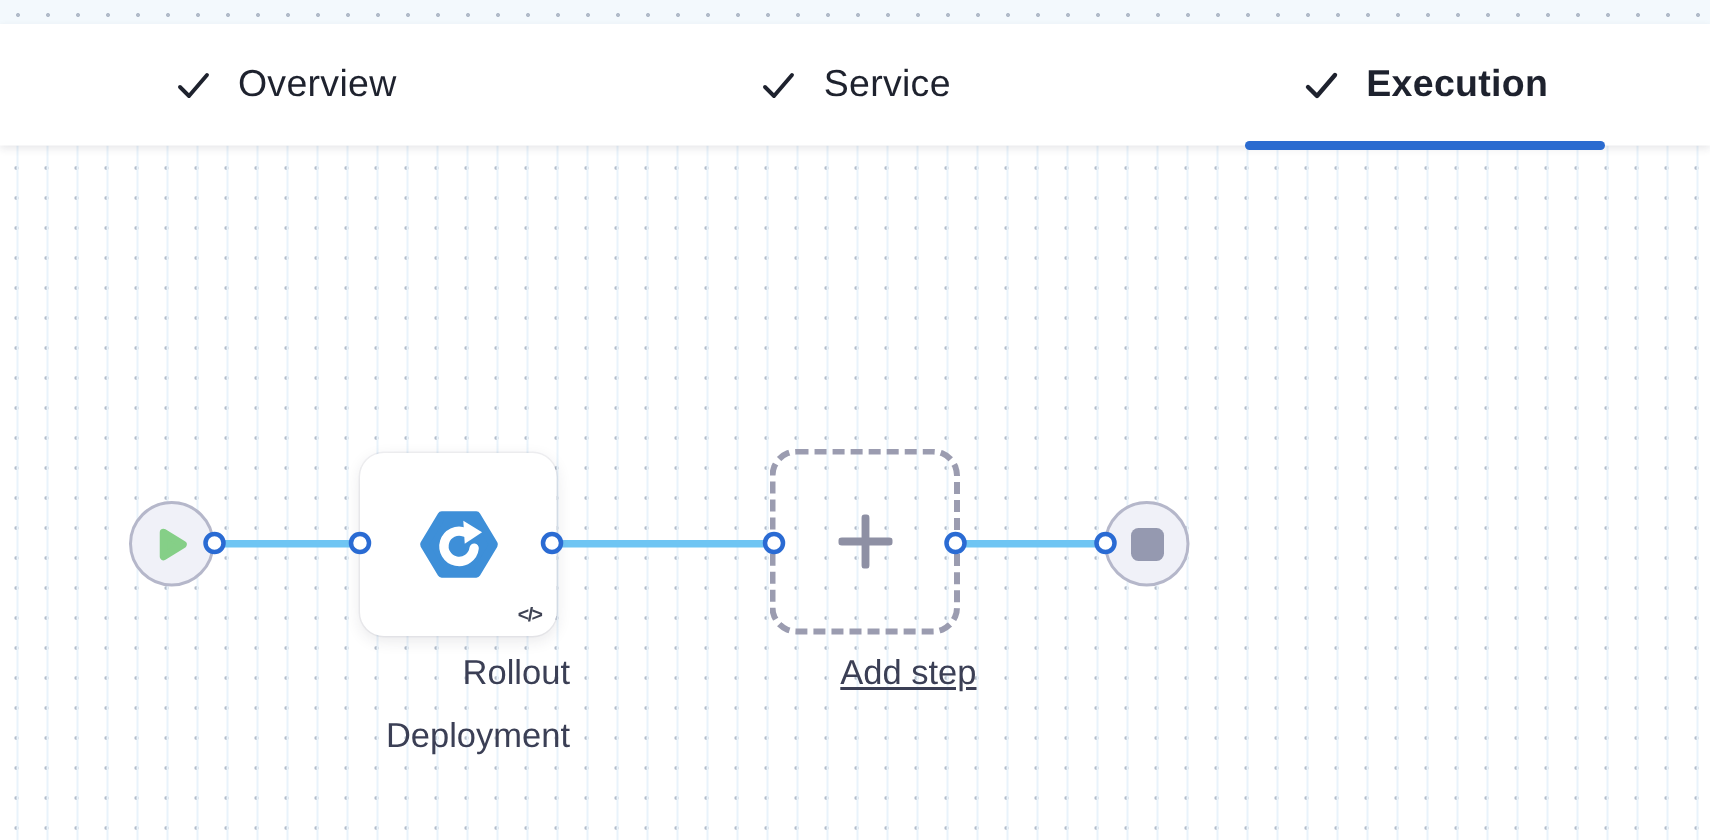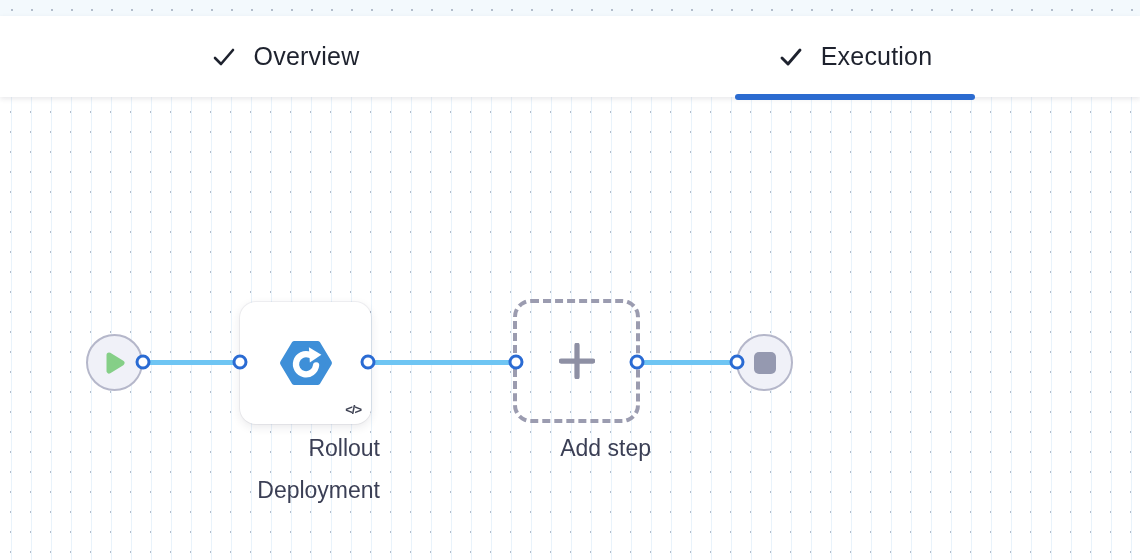--- a/index.html
+++ b/index.html
@@ -24,21 +24,21 @@
     position: absolute; top: 16px; left: 0; right: 0; height: 81px;
     background: #ffffff; display: flex; z-index: 5;
     box-shadow: 0 2px 5px rgba(40,41,61,0.10);
   }
   .tab {
     flex: 1; display: flex; align-items: center; justify-content: center;
     gap: 17px; position: relative; cursor: pointer; user-select: none;
   }
   .check-icon { width: 26px; height: 26px; flex: 0 0 auto; }
   .tab-label { font-size: 25px; color: #1e222e; letter-spacing: 0.2px; }
-  .tab.active .tab-label { font-weight: 400; }
+  .tab.active .tab-label { font-weight: 700; }
   .tab-underline {
     position: absolute; bottom: -3px; left: 50%; transform: translateX(-50%);
     width: 240px; height: 6px; border-radius: 4px; background: #2b6bd0;
   }
 
   
   .canvas {
     position: absolute; top: 97px; left: 0; right: 0; bottom: 0;
     background-color: #ffffff;
     background-image:
@@ -86,35 +86,41 @@
     box-sizing: border-box; border: 4px dashed #9b9cb0; border-radius: 18px;
     display: flex; align-items: center; justify-content: center;
     cursor: pointer; z-index: 2;
   }
 
   .node-label {
     position: absolute; font-size: 23px; line-height: 42px; color: #3b3f55;
     text-align: right; user-select: none;
   }
   .label-step { left: 230px; top: 330px; width: 150px; }
-  .label-add  { left: 501px; top: 330px; width: 150px; }
+  .label-add  { left: 501px; top: 330px; width: 150px; text-decoration: underline; }
 </style>
 </head>
 <body>
 
 <div class="screen">
 
   <div class="canvas-strip-top"></div>
 
   <div class="tabbar">
     <div class="tab">
       <svg class="check-icon" viewBox="0 0 26 26" fill="none">
         <path d="M4 14 L10 20 L22 6" stroke="#1e222e" stroke-width="2.6" stroke-linecap="round" stroke-linejoin="round"></path>
       </svg>
       <span class="tab-label">Overview</span>
+    </div>
+    <div class="tab">
+      <svg class="check-icon" viewBox="0 0 26 26" fill="none">
+        <path d="M4 14 L10 20 L22 6" stroke="#1e222e" stroke-width="2.6" stroke-linecap="round" stroke-linejoin="round"></path>
+      </svg>
+      <span class="tab-label">Service</span>
     </div>
     <div class="tab active">
       <svg class="check-icon" viewBox="0 0 26 26" fill="none">
         <path d="M4 14 L10 20 L22 6" stroke="#1e222e" stroke-width="2.9" stroke-linecap="round" stroke-linejoin="round"></path>
       </svg>
       <span class="tab-label">Execution</span>
       <div class="tab-underline"></div>
     </div>
   </div>
 

